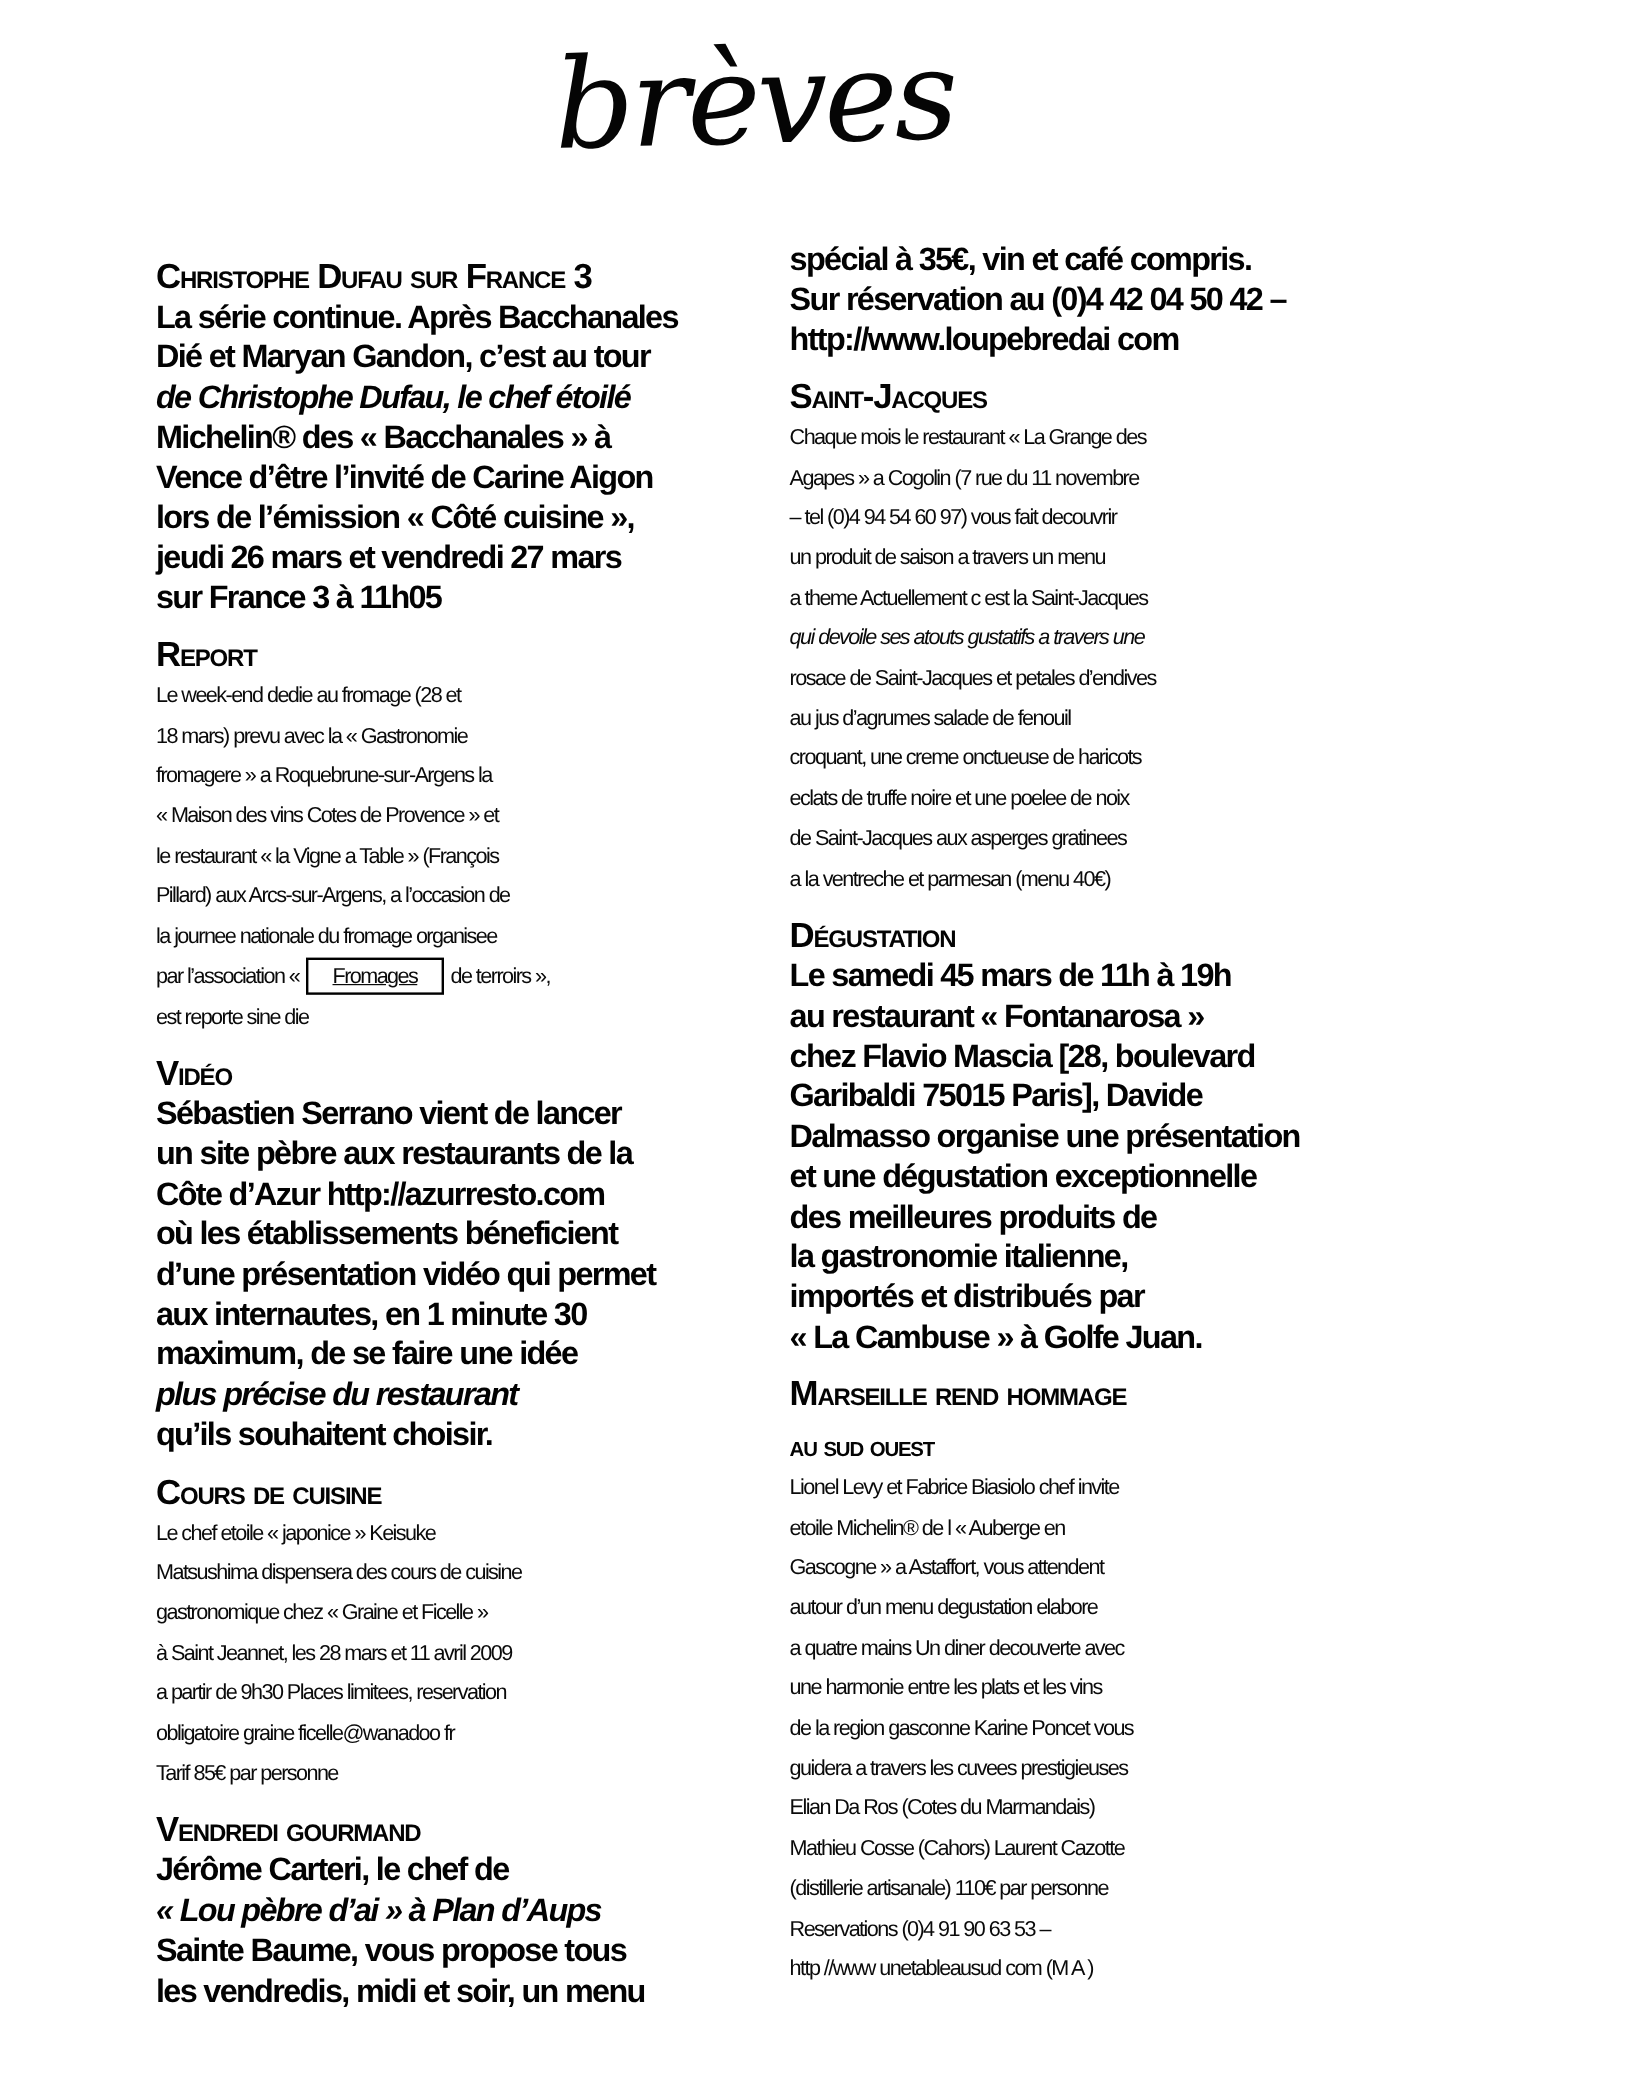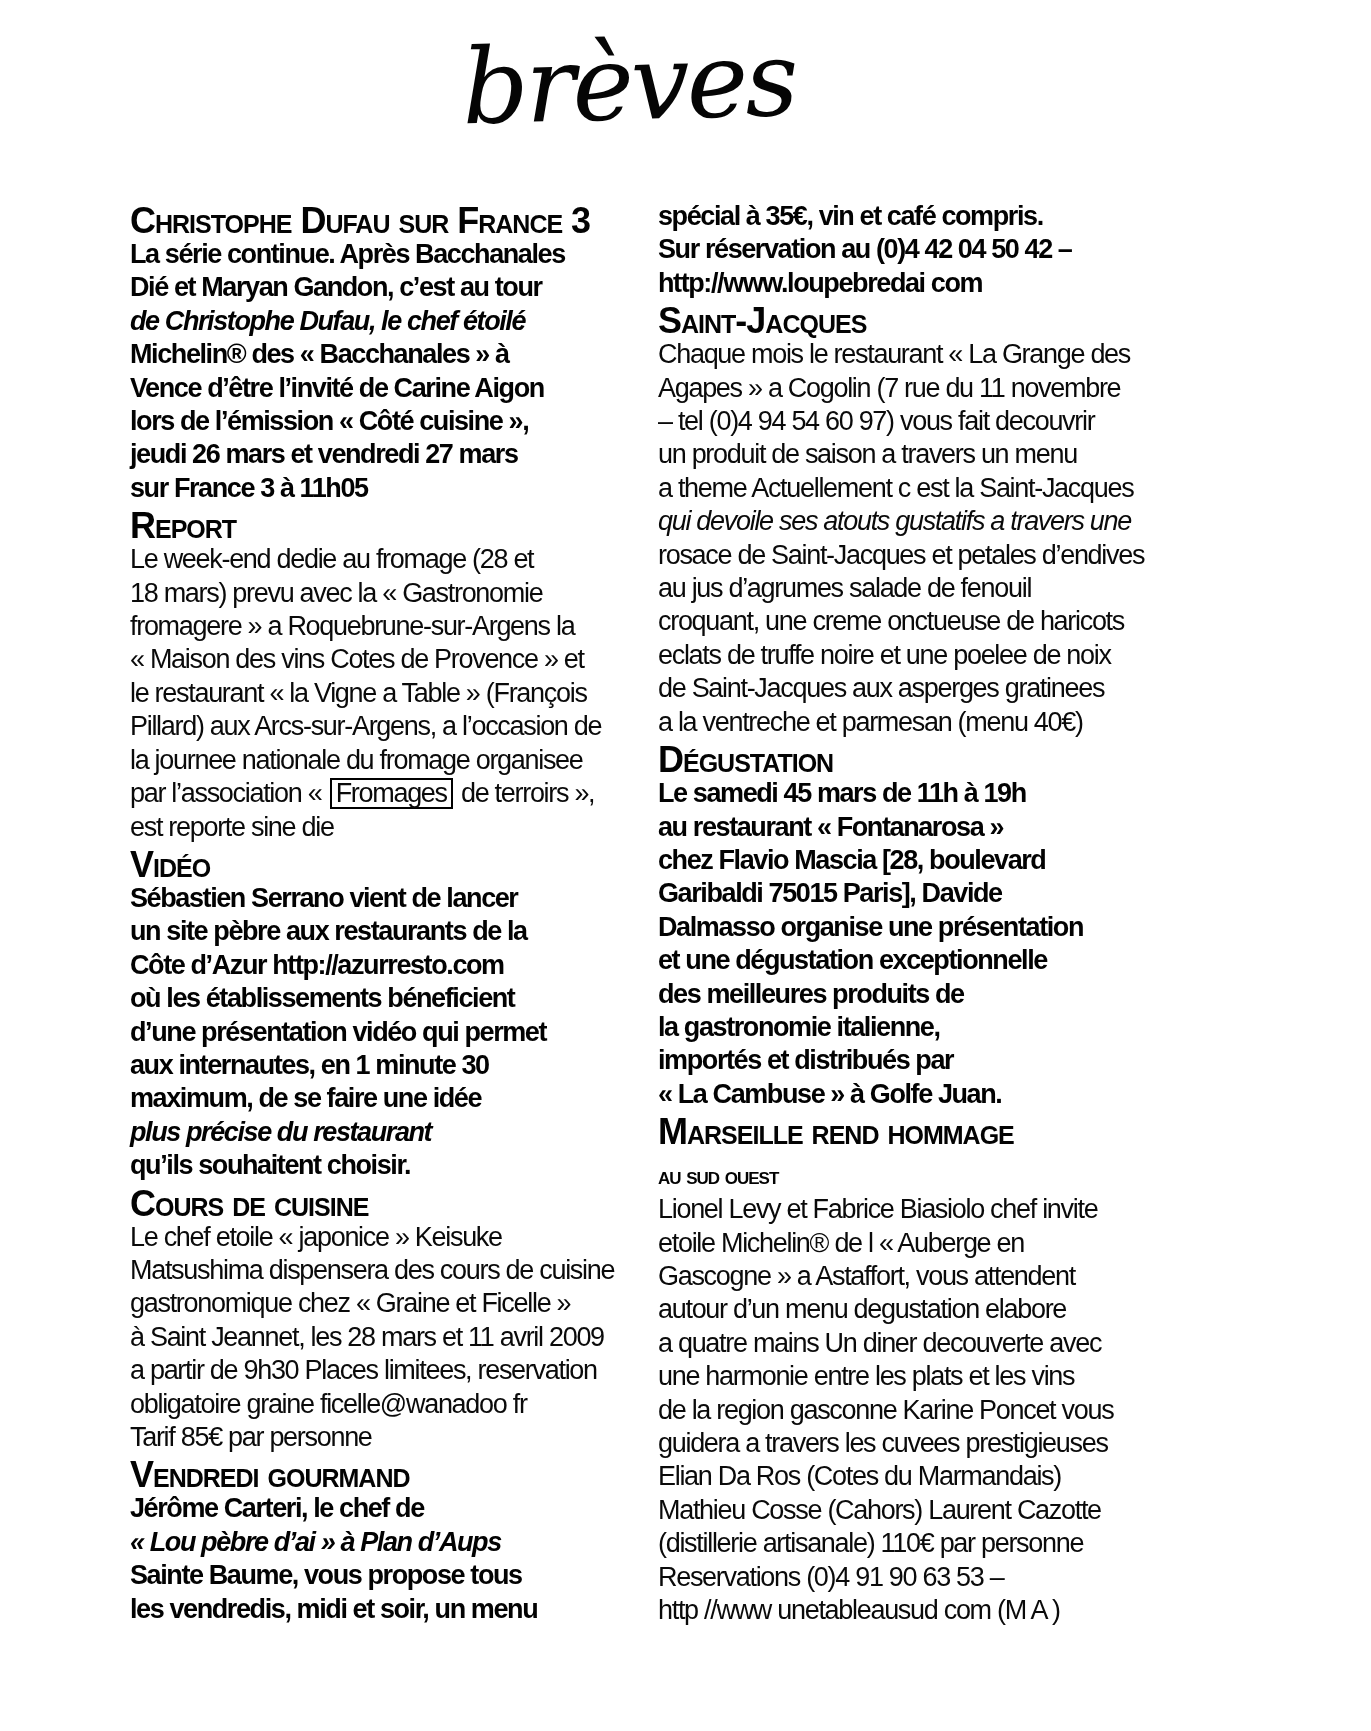--- a/index.html
+++ b/index.html
@@ -25,46 +25,47 @@
   .col {
     position: absolute;
     top: 200px;
   }
   .col-left  { left: 130px; width: 478px; }
   .col-right { left: 658px; width: 490px; }
 
   .heading {
     font-weight: 700;
     font-variant: small-caps;
-    font-size: 36px;
+    font-size: 29px;
     line-height: 34px;
     letter-spacing: -1px;
-    margin-top: 4px;
+    margin-top: 14px;
     white-space: nowrap;
     color: #030303;
   }
   .heading2 { margin-top: 10px; font-size: 24px; }
 
   .line {
     line-height: 33.4px;
     white-space: nowrap;
     color: #0a0a0a;
   }
   
-  .l { font-weight: 400; font-size: 27px; letter-spacing: -1.3px; }
+  .l { font-weight: 400; font-size: 18px; letter-spacing: -1.3px; }
   
   .b { font-weight: 700; font-size: 27px; letter-spacing: -1.4px; color: #020202; }
   .i { font-style: italic; }
 
   .boxed {
     display: inline-block;
     border: 2px solid #000;
-    padding: 0 4px;
+    padding: 0 20px;
     margin: 0 2px;
     line-height: 27px;
+    text-decoration: underline;
   }
 </style>
 </head>
 <body>
 
 <div class="page">
   <div class="title">brèves</div>
   <div class="col col-left">
       <div class="heading">Christophe Dufau sur France 3</div>
       <div class="line b">La série continue. Après Bacchanales</div>

